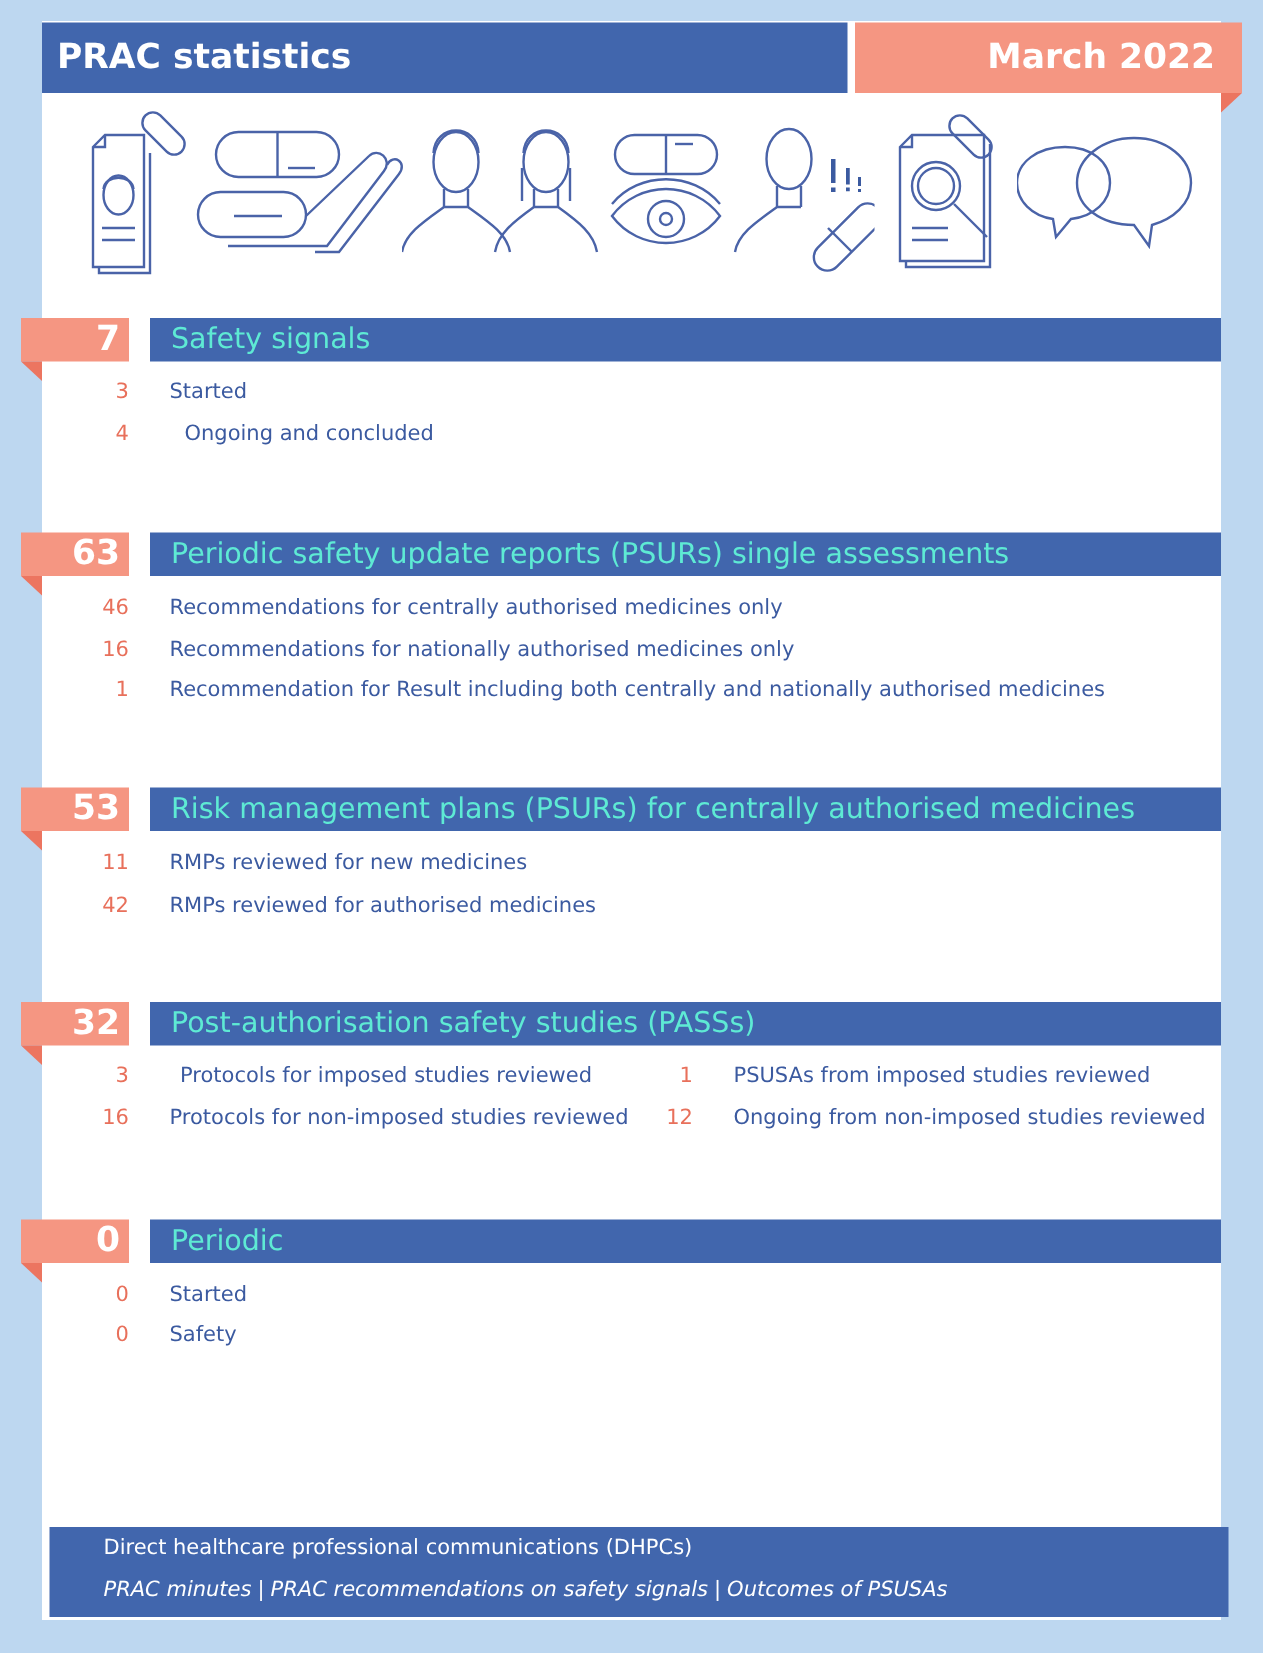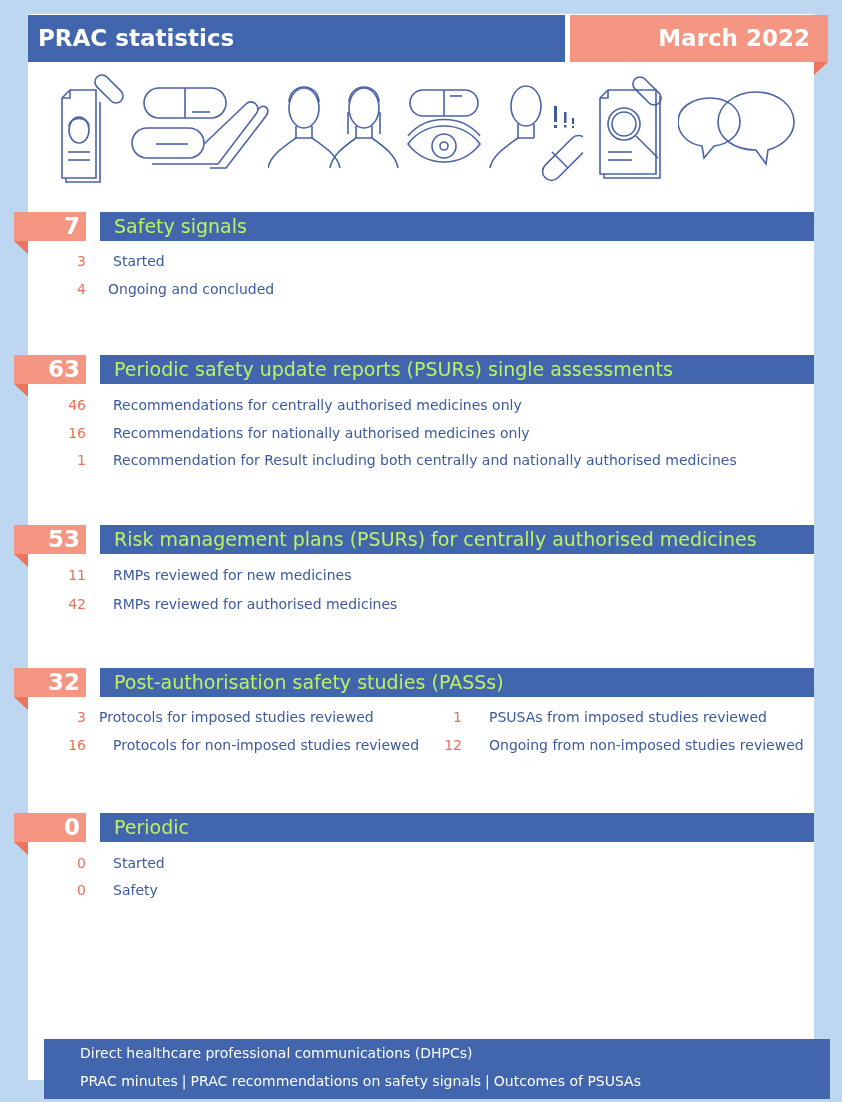--- a/index.html
+++ b/index.html
@@ -6,27 +6,27 @@
   html, body { width: 842px; height: 1102px; overflow: hidden; }
   body { background: #bdd7f0; font-family: "DejaVu Sans", sans-serif; position: relative; }
   .card { position: absolute; left: 28px; top: 14px; width: 786px; height: 1066px; background: #ffffff; }
   .hdr-left { position: absolute; left: 28px; top: 15px; width: 537px; height: 47px; background: #4166ad; color: #fff; font-weight: bold; font-size: 23px; line-height: 47px; padding-left: 10px; }
   .hdr-right { position: absolute; left: 570px; top: 15px; width: 258px; height: 47px; background: #f59682; color: #fff; font-weight: bold; font-size: 23px; line-height: 47px; text-align: right; padding-right: 18px; }
   .hdr-fold { position: absolute; left: 814px; top: 62px; width: 0; height: 0; border-top: 13px solid #ec7560; border-right: 14px solid transparent; }
   .icons { position: absolute; left: 28px; top: 72px; width: 786px; height: 125px; }
   .icons svg { position: absolute; top: 0; }
   .badge { position: absolute; left: 14px; width: 72px; height: 29px; background: #f59682; color: #fff; font-weight: bold; font-size: 23px; line-height: 29px; text-align: right; padding-right: 6px; }
   .badge-fold { position: absolute; left: 14px; width: 0; height: 0; border-top: 13px solid #ec7560; border-left: 14px solid transparent; }
-  .sec-bar { position: absolute; left: 100px; width: 714px; height: 29px; background: #4166ad; color: #bef264; font-size: 19px; line-height: 29px; padding-left: 14px; white-space: nowrap; }
+  .sec-bar { position: absolute; left: 100px; width: 714px; height: 29px; background: #4166ad; color: #5eead4; font-size: 19px; line-height: 29px; padding-left: 14px; white-space: nowrap; }
   .row { position: absolute; font-size: 14px; line-height: 18px; white-space: nowrap; }
   .num { position: absolute; color: #e8705b; text-align: right; width: 30px; }
   .lbl { position: absolute; color: #3b5aa0; }
-  .footer { position: absolute; left: 44px; top: 1018px; width: 786px; height: 60px; background: #4166ad; color: #fff; font-size: 14px; margin-top: 21px; }
+  .footer { position: absolute; left: 33px; top: 1018px; width: 786px; height: 60px; background: #4166ad; color: #fff; font-size: 14px; }
   .footer .f1 { position: absolute; left: 36px; top: 6px; }
-  .footer .f2 { position: absolute; left: 36px; top: 34px; }
+  .footer .f2 { position: absolute; left: 36px; top: 34px; font-style: italic; }
   .footer .sep { padding: 0 4px; }
 </style>
 </head>
 <body>
 
 <div class="card"></div>
 
 <div class="hdr-left">PRAC statistics</div>
 <div class="hdr-right">March 2022</div>
 <div class="hdr-fold"></div>
@@ -113,21 +113,21 @@
 <div>
   <div class="badge" style="top:212px">7</div>
   <div class="badge-fold" style="top:241px"></div>
   <div class="sec-bar" style="top:212px">Safety signals</div>
   <div class="row" style="top:252px">
     <span class="num" style="left:56px">3</span>
     <span class="lbl" style="left:113px">Started</span>
   </div>
   <div class="row" style="top:280px">
     <span class="num" style="left:56px">4</span>
-    <span class="lbl" style="left:108px">Ongoing and concluded</span>
+    <span class="lbl" style="left:123px">Ongoing and concluded</span>
   </div>
 </div>
 
 <div>
   <div class="badge" style="top:355px">63</div>
   <div class="badge-fold" style="top:384px"></div>
   <div class="sec-bar" style="top:355px">Periodic safety update reports (PSURs) single assessments</div>
   <div class="row" style="top:396px">
     <span class="num" style="left:56px">46</span>
     <span class="lbl" style="left:113px">Recommendations for centrally authorised medicines only</span>
@@ -155,21 +155,21 @@
     <span class="lbl" style="left:113px">RMPs reviewed for authorised medicines</span>
   </div>
 </div>
 
 <div>
   <div class="badge" style="top:668px">32</div>
   <div class="badge-fold" style="top:697px"></div>
   <div class="sec-bar" style="top:668px">Post-authorisation safety studies (PASSs)</div>
   <div class="row" style="top:708px">
     <span class="num" style="left:56px">3</span>
-    <span class="lbl" style="left:99px">Protocols for imposed studies reviewed</span>
+    <span class="lbl" style="left:120px">Protocols for imposed studies reviewed</span>
   </div>
   <div class="row" style="top:736px">
     <span class="num" style="left:56px">16</span>
     <span class="lbl" style="left:113px">Protocols for non-imposed studies reviewed</span>
   </div>
   <div class="row" style="top:708px">
     <span class="num" style="left:432px">1</span>
     <span class="lbl" style="left:489px">PSUSAs from imposed studies reviewed</span>
   </div>
   <div class="row" style="top:736px">

